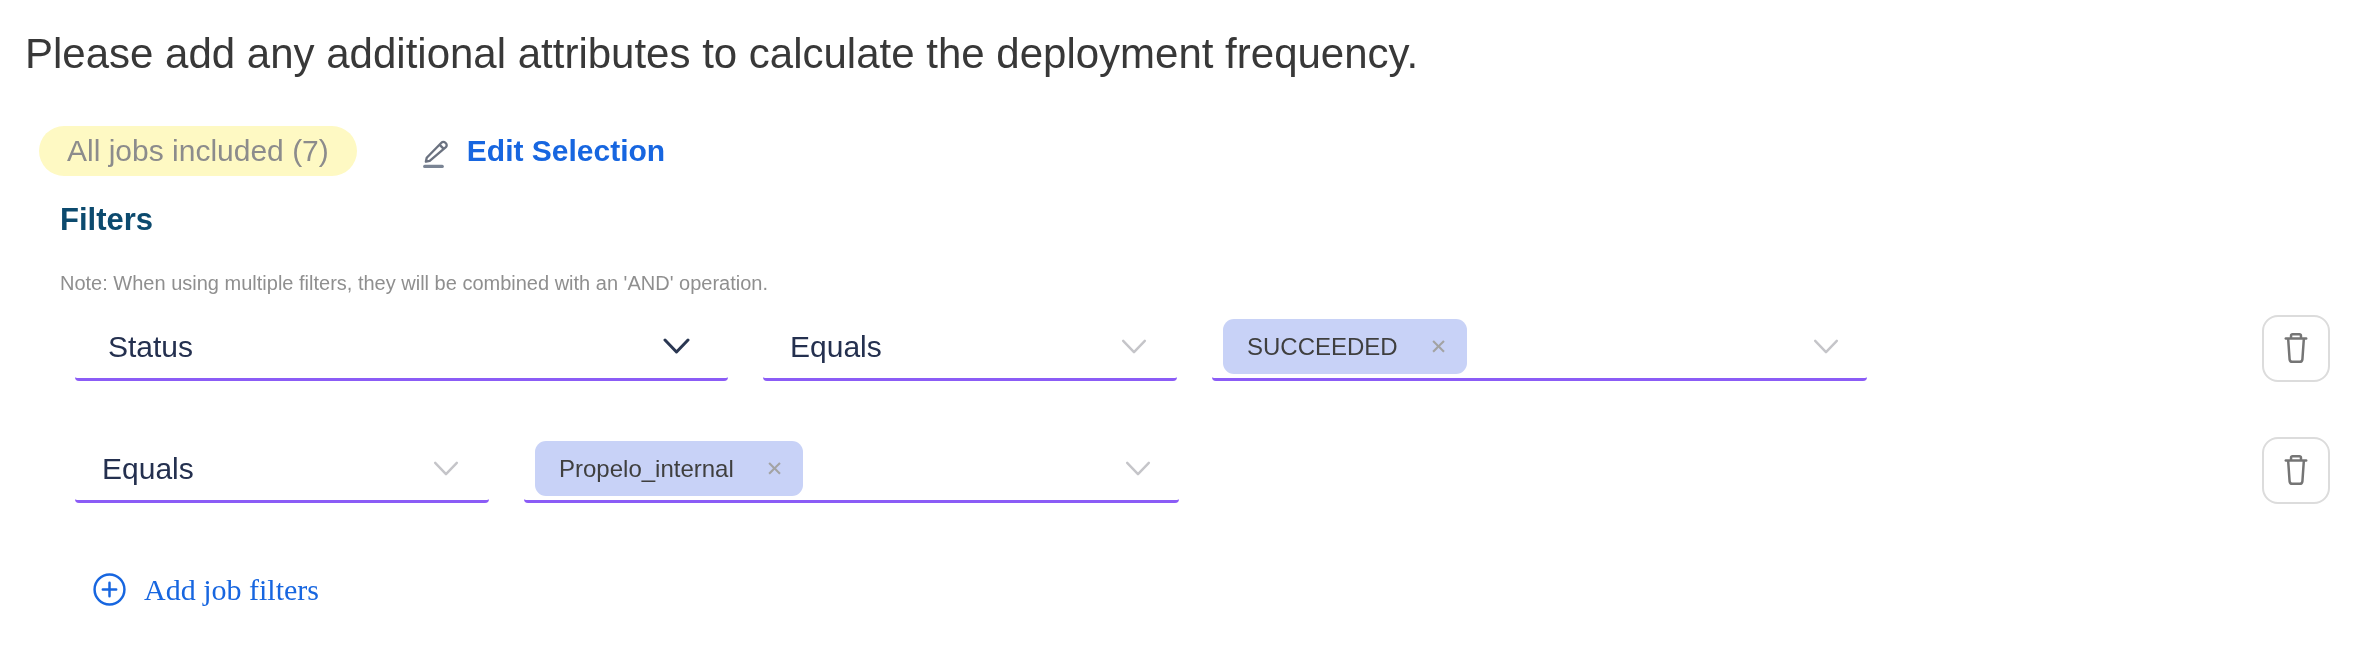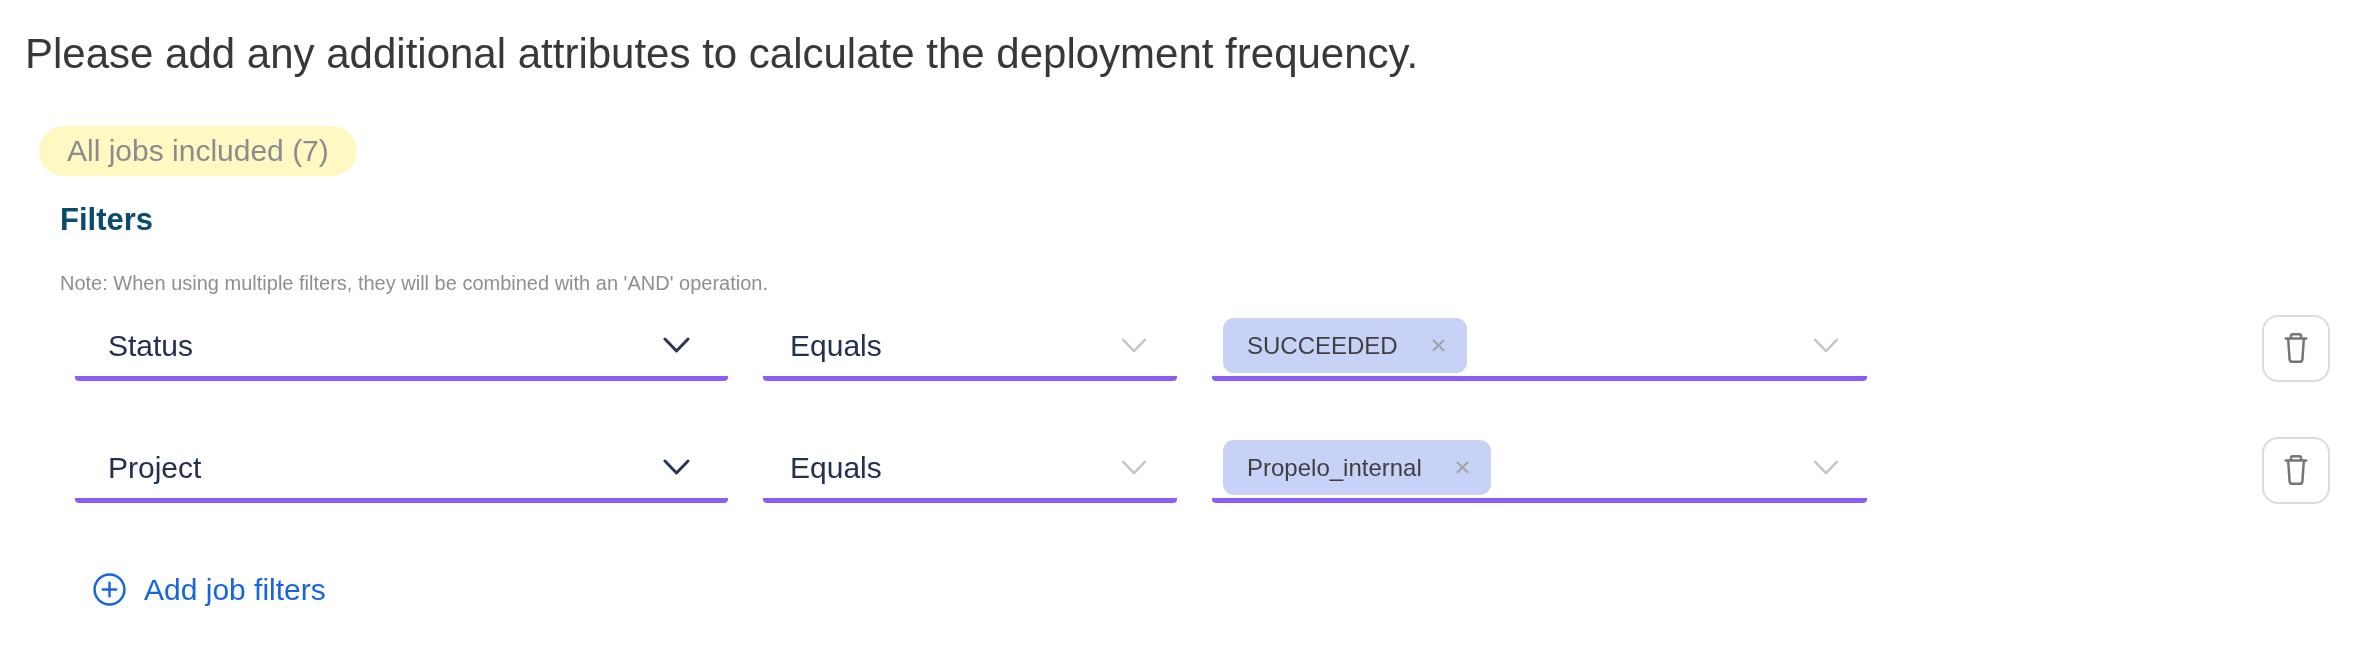--- a/index.html
+++ b/index.html
@@ -38,21 +38,21 @@
   
   .filter-row {
     left: 75px; width: 2255px; height: 66px;
     display: flex; align-items: stretch;
   }
   .filter-row.row-0 { top: 315px; }
   .filter-row.row-1 { top: 437px; }
 
   .select {
     position: relative; display: flex; align-items: center;
-    border-bottom: 5px solid #8b5cf6; border-radius: 0 0 4px 4px;
+    border-bottom: 3px solid #8b5cf6; border-radius: 0 0 4px 4px;
     cursor: pointer; box-sizing: border-box;
   }
   .select.attr  { width: 653px; padding-left: 33px; margin-right: 35px; }
   .select.op    { width: 414px; padding-left: 27px; margin-right: 35px; }
   .select.value { width: 655px; padding-left: 11px; }
   .select .sel-text {
     font-size: 30px; color: #24304f; white-space: nowrap;
   }
   .select .chev { margin-left: auto; display: flex; align-items: center; }
   .select.attr  .chev { margin-right: 38px; }
@@ -74,35 +74,45 @@
     width: 68px; height: 67px; box-sizing: border-box;
     background: #ffffff; border: 2px solid #dcdcdc; border-radius: 16px;
     display: flex; align-items: center; justify-content: center;
     cursor: pointer; padding: 0;
   }
 
   
   .add-filters {
     left: 92px; top: 572px; display: inline-flex; align-items: flex-end; gap: 17px;
     cursor: pointer; background: none; border: none; padding: 0;
-    font-family: Liberation Sans, sans-serif;
+    font-family: Liberation Serif, serif;
   }
   .add-filters .label { color: #1766e0; font-size: 30px; white-space: nowrap; }
 
   svg { display: block; }
 </style>
 </head>
 <body>
 
 <div class="abs instruction">Please add any additional attributes to calculate the deployment frequency.</div>
 
 <div class="abs jobs-row">
   <span class="jobs-badge">
     <span>All jobs included (7)</span>
   </span>
+  <button class="edit-selection">
+    <span>
+      <svg width="34" height="34" viewBox="0 0 32 32" fill="none">
+        <path d="M8.2 25.2 L4.6 26 L5.4 22.4 L19.2 8.2 A2.6 2.6 0 0 1 22.9 8.2 L23.4 8.7 A2.6 2.6 0 0 1 23.4 12.4 Z" stroke="#6b7280" stroke-width="2.2" stroke-linejoin="round"></path>
+        <path d="M17.6 10.2 L21.4 14" stroke="#6b7280" stroke-width="2.2"></path>
+        <path d="M3.5 30.5 H20" stroke="#7a8494" stroke-width="3" stroke-linecap="round"></path>
+      </svg>
+    </span>
+    <span class="label">Edit Selection</span>
+  </button>
 </div>
 
 <div class="abs filters-heading">Filters</div>
 <div class="abs filters-note">Note: When using multiple filters, they will be combined with an 'AND' operation.</div>
 
 <div class="abs filter-row row-0">
   <div class="select attr">
     <span class="sel-text">Status</span>
     <span class="chev">
       <svg width="27" height="17" viewBox="0 0 27 17" fill="none">
@@ -134,28 +144,20 @@
       <svg width="32" height="34" viewBox="0 0 24 26" fill="none">
         <path d="M8.2 5.8 V3.6 A1.1 1.1 0 0 1 9.3 2.5 H14.7 A1.1 1.1 0 0 1 15.8 3.6 V5.8" stroke="#757575" stroke-width="1.9"></path>
         <path d="M4.2 5.8 H19.8" stroke="#757575" stroke-width="1.9" stroke-linecap="round"></path>
         <path d="M6 5.8 L7.1 21.7 A2.1 2.1 0 0 0 9.2 23.6 H14.8 A2.1 2.1 0 0 0 16.9 21.7 L18 5.8" stroke="#757575" stroke-width="1.9" stroke-linejoin="round"></path>
       </svg>
     </span>
   </button>
 </div>
 
 <div class="abs filter-row row-1">
-  <div class="select attr">
-    <span class="sel-text">Project</span>
-    <span class="chev">
-      <svg width="27" height="17" viewBox="0 0 27 17" fill="none">
-        <path d="M2 2 L13.5 14 L25 2" stroke="#2a3752" stroke-width="3" stroke-linecap="round" stroke-linejoin="round"></path>
-      </svg>
-    </span>
-  </div>
   <div class="select op">
     <span class="sel-text">Equals</span>
     <span class="chev">
       <svg width="26" height="16" viewBox="0 0 27 17" fill="none">
         <path d="M2 2 L13.5 14 L25 2" stroke="#c5c5c9" stroke-width="2.6" stroke-linecap="round" stroke-linejoin="round"></path>
       </svg>
     </span>
   </div>
   <div class="select value">
     <span class="tag">

